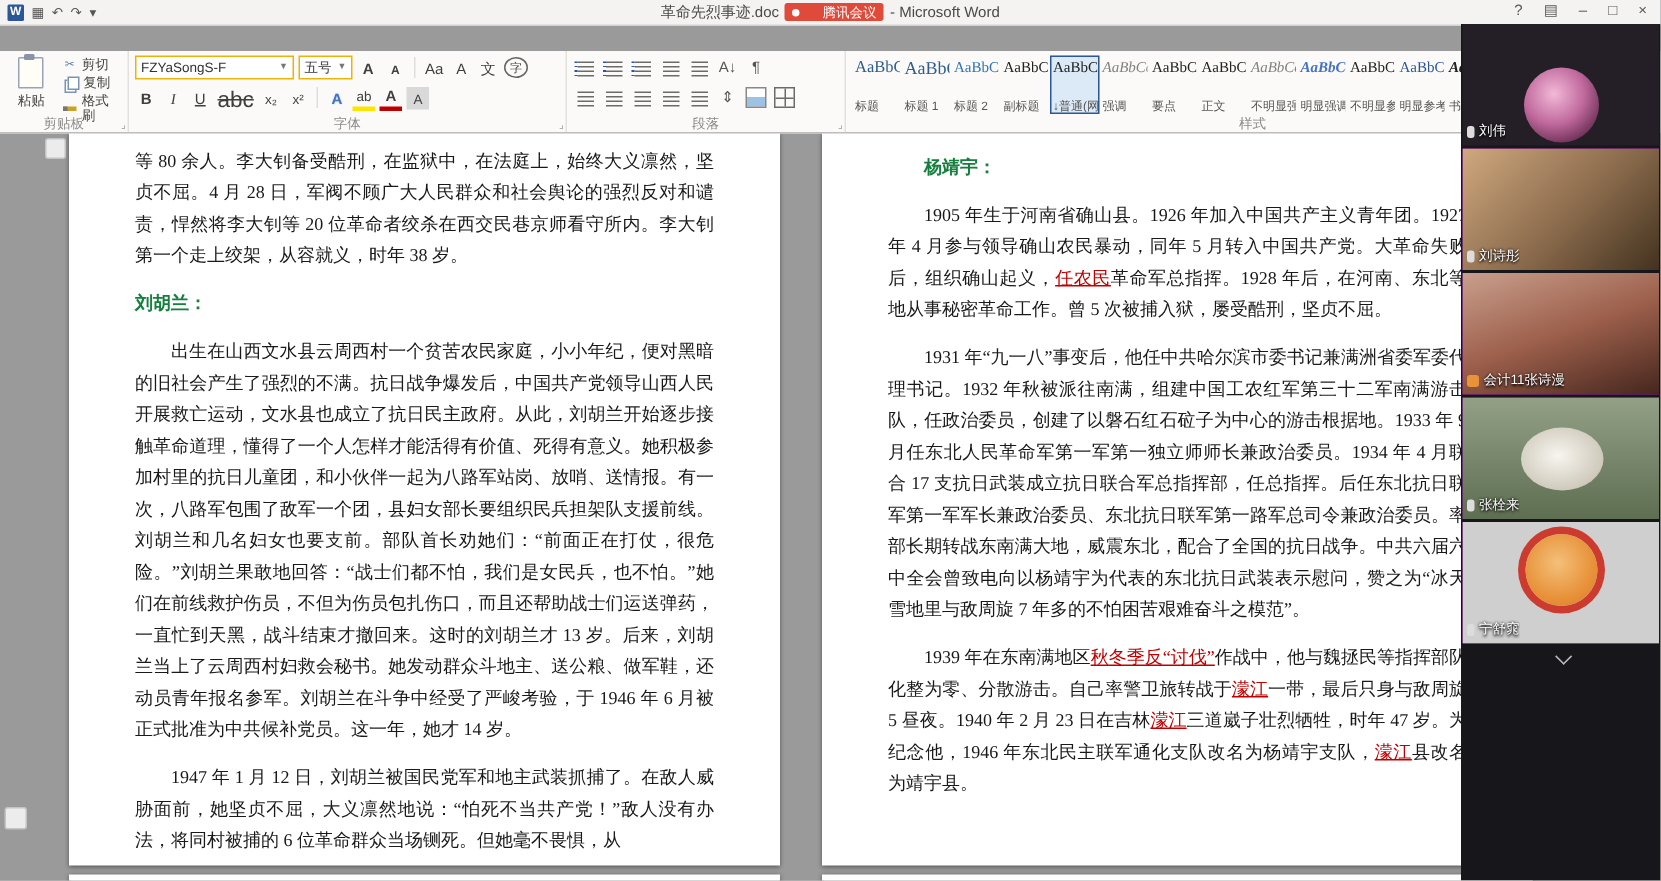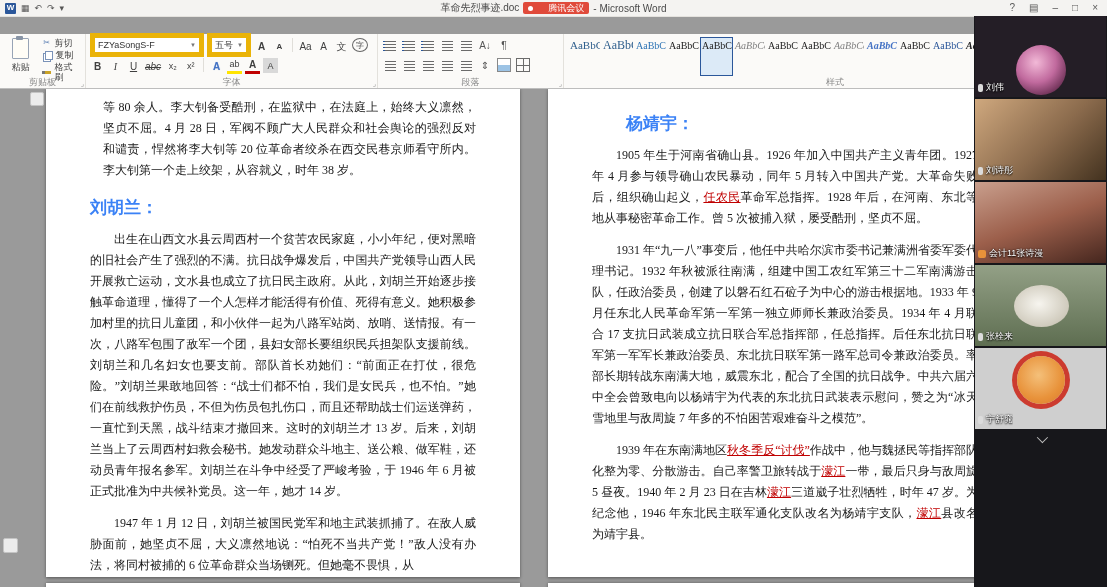--- a/index.html
+++ b/index.html
@@ -32,47 +32,47 @@
   .paste-btn{display:flex;flex-direction:column;align-items:center;justify-content:center;gap:2px;width:34px;font-size:9px;color:#444;}
   .clip-ico{width:15px;height:19px;background:#fffdf6;border:1px solid #98a4b5;border-radius:1px;position:relative;}
   .clip-ico::before{content:"";position:absolute;top:-3px;left:3px;width:7px;height:4px;background:#8894a5;border-radius:1px;}
   .mini-col{display:flex;flex-direction:column;justify-content:flex-start;gap:2px;padding-top:2px;}
   .mini{display:flex;align-items:center;gap:3px;font-size:9px;color:#444;line-height:10px;}
   .mi{display:inline-flex;width:10px;height:9px;align-items:center;justify-content:center;font-size:8px;color:#5b7fb4;}
   .mi-copy{width:6px;height:7px;border:1px solid #7a92b8;background:#fff;box-shadow:-2px 2px 0 -1px #fff,-2px 2px 0 0 #7a92b8;margin-left:3px;}
   .mi-brush{width:7px;height:3px;background:#c9a227;border-left:3px solid #777;}
   .g-font{width:292px;display:flex;flex-direction:column;gap:2px;}
   .frow{display:flex;align-items:center;gap:3px;height:18px;}
-  .fsel{height:14px;border:5px solid #eab308;background:#fff;font-size:9px;color:#333;padding:0 3px;display:inline-flex;align-items:center;gap:3px;white-space:nowrap;overflow:hidden;justify-content:space-between;}
+  .fsel{height:14px;border:1px solid #eab308;background:#fff;font-size:9px;color:#333;padding:0 3px;display:inline-flex;align-items:center;gap:3px;white-space:nowrap;overflow:hidden;justify-content:space-between;}
   .fsel.name{width:98px;}
   .fsel.size{width:28px;}
   .dd{font-size:6px;color:#777;}
   .fx{min-width:13px;height:15px;padding:0 1px;font-size:10px;color:#3f3f3f;display:inline-flex;align-items:flex-end;justify-content:center;line-height:13px;}
   .fx.b{font-weight:bold;}
   .fx.i{font-style:italic;font-family:"Liberation Serif",serif;}
   .fx.u{text-decoration:underline;}
-  .fx.strike{text-decoration:line-through;font-size:10px;font-style:italic;}
+  .fx.strike{text-decoration:line-through;font-size:15px;}
   .fx.sub,.fx.sup{font-size:9px;}
   .fx.effects{color:#4472c4;font-weight:bold;text-shadow:0 0 1px #9db8e0;}
   .fx.hl{border-bottom:3px solid #ffe400;font-size:9px;}
   .fx.fc{border-bottom:3px solid #c00000;font-weight:bold;}
   .fx.shade{background:#d9d9d9;font-size:9px;}
   .fx.circle{border:1px solid #666;border-radius:50%;width:12px;height:12px;min-width:12px;font-size:8px;align-items:center;}
   .fx.small-a{font-size:8px;}
   .vsep{width:1px;height:14px;background:#e0ded9;margin:0 2px;}
   .g-para{width:186px;display:flex;flex-direction:column;gap:2px;}
   .pbtn{width:16px;height:15px;display:inline-flex;align-items:center;justify-content:center;position:relative;}
   .l4{width:11px;height:1px;background:#6b6b6b;box-shadow:0 3px 0 #6b6b6b,0 6px 0 #6b6b6b,0 9px 0 #6b6b6b;margin-top:-8px;}
   .dots::before{content:"";position:absolute;left:1px;top:3px;width:2px;height:10px;background:repeating-linear-gradient(#2b579a 0 1px,transparent 1px 3px);}
   .pglyph{font-size:10px;color:#555;}
   .shadeico{width:12px;height:12px;border:1px solid #888;background:linear-gradient(#fff 0 6px,#9cc3e5 6px);}
   .gridico{width:12px;height:12px;border:1px solid #6b6b6b;background:linear-gradient(#6b6b6b,#6b6b6b) center/12px 1px no-repeat,linear-gradient(#6b6b6b,#6b6b6b) center/1px 12px no-repeat;}
   .g-styles{flex:1;display:flex;}
   .style-gallery{flex:1;display:flex;overflow:hidden;padding-top:1px;}
-  .style-item{width:29px;min-width:29px;height:36px;border:1px solid transparent;padding:1px 1px 0;overflow:hidden;display:flex;flex-direction:row;justify-content:space-between;}
+  .style-item{width:29px;min-width:29px;height:36px;border:1px solid transparent;padding:1px 1px 0;overflow:hidden;display:flex;flex-direction:column;justify-content:space-between;}
   .style-item .prev{font-family:"Liberation Serif",serif;font-size:10px;color:#222;white-space:nowrap;line-height:13px;}
   .style-item .slabel{font-size:8px;color:#555;white-space:nowrap;line-height:9px;}
   .style-gallery div:nth-of-type(1) .prev{font-size:11px;color:#2e5e8c;}
   .style-gallery div:nth-of-type(2) .prev{font-size:12px;color:#2e5e8c;}
   .style-gallery div:nth-of-type(3) .prev{color:#2e74b5;}
   .style-gallery div:nth-of-type(5){border-color:#2b579a;background:#dceaf7;}
   .style-gallery div:nth-of-type(6) .prev{font-style:italic;color:#808080;}
   .style-gallery div:nth-of-type(9) .prev{font-style:italic;color:#808080;}
   .style-gallery div:nth-of-type(10) .prev{font-style:italic;color:#4472c4;font-weight:bold;}
   .style-gallery div:nth-of-type(12) .prev{color:#2b579a;}
@@ -85,22 +85,22 @@
   .float-ico{position:absolute;background:#ececec;border:1px solid #c4c4c4;border-radius:2px;z-index:2;}
   .fi1{left:30px;top:4px;width:12px;height:12px;}
   .fi2{left:3px;top:450px;width:13px;height:13px;}
   .page{position:absolute;top:0;height:489px;background:#fff;box-shadow:0 1px 3px rgba(0,0,0,.45);box-sizing:border-box;padding:9px 44px 0 44px;overflow:hidden;}
   .page-1{left:46px;width:474px;}
   .page-2{left:548px;width:474px;}
   .page-next{position:absolute;top:495px;height:92px;background:#fff;box-shadow:0 0 3px rgba(0,0,0,.4);}
   .pn-1{left:46px;width:474px;}
   .pn-2{left:548px;width:474px;}
   .page p{margin:0 0 11px;font-family:"Liberation Serif",serif;font-size:12px;line-height:21px;color:#191919;text-align:justify;text-indent:2em;}
-  .page p.no-indent{text-indent:0;margin-left:13px;}
-  .doc-heading{margin:16px 0 11px;font-family:"Liberation Serif",serif;font-size:17px;font-weight:bold;color:#3b82f6;line-height:21px;}
+  .page p.no-indent{text-indent:0;}
+  .doc-heading{margin:4px 0 11px;font-family:"Liberation Serif",serif;font-size:12px;font-weight:bold;color:#15803d;line-height:21px;}
   .doc-heading.ind{text-indent:2em;}
   .run-red{color:#c00000;text-decoration:underline;text-decoration-color:#c00000;}
 
   
   .meeting{position:absolute;top:16px;right:0;width:133px;bottom:0;background:#17171b;z-index:10;color:#ddd;display:flex;flex-direction:column;}
   .m-head{padding:4px 5px 3px;}
   .m-icons{display:flex;gap:6px;align-items:center;height:11px;margin-bottom:3px;}
   .m-ico{width:11px;height:8px;border:1px solid #c9c9c9;border-radius:1px;}
   .m-ico.b2{width:8px;height:8px;border-radius:50%;}
   .m-speak{display:flex;align-items:center;gap:3px;font-size:9px;color:#e8e8e8;white-space:nowrap;overflow:hidden;}

